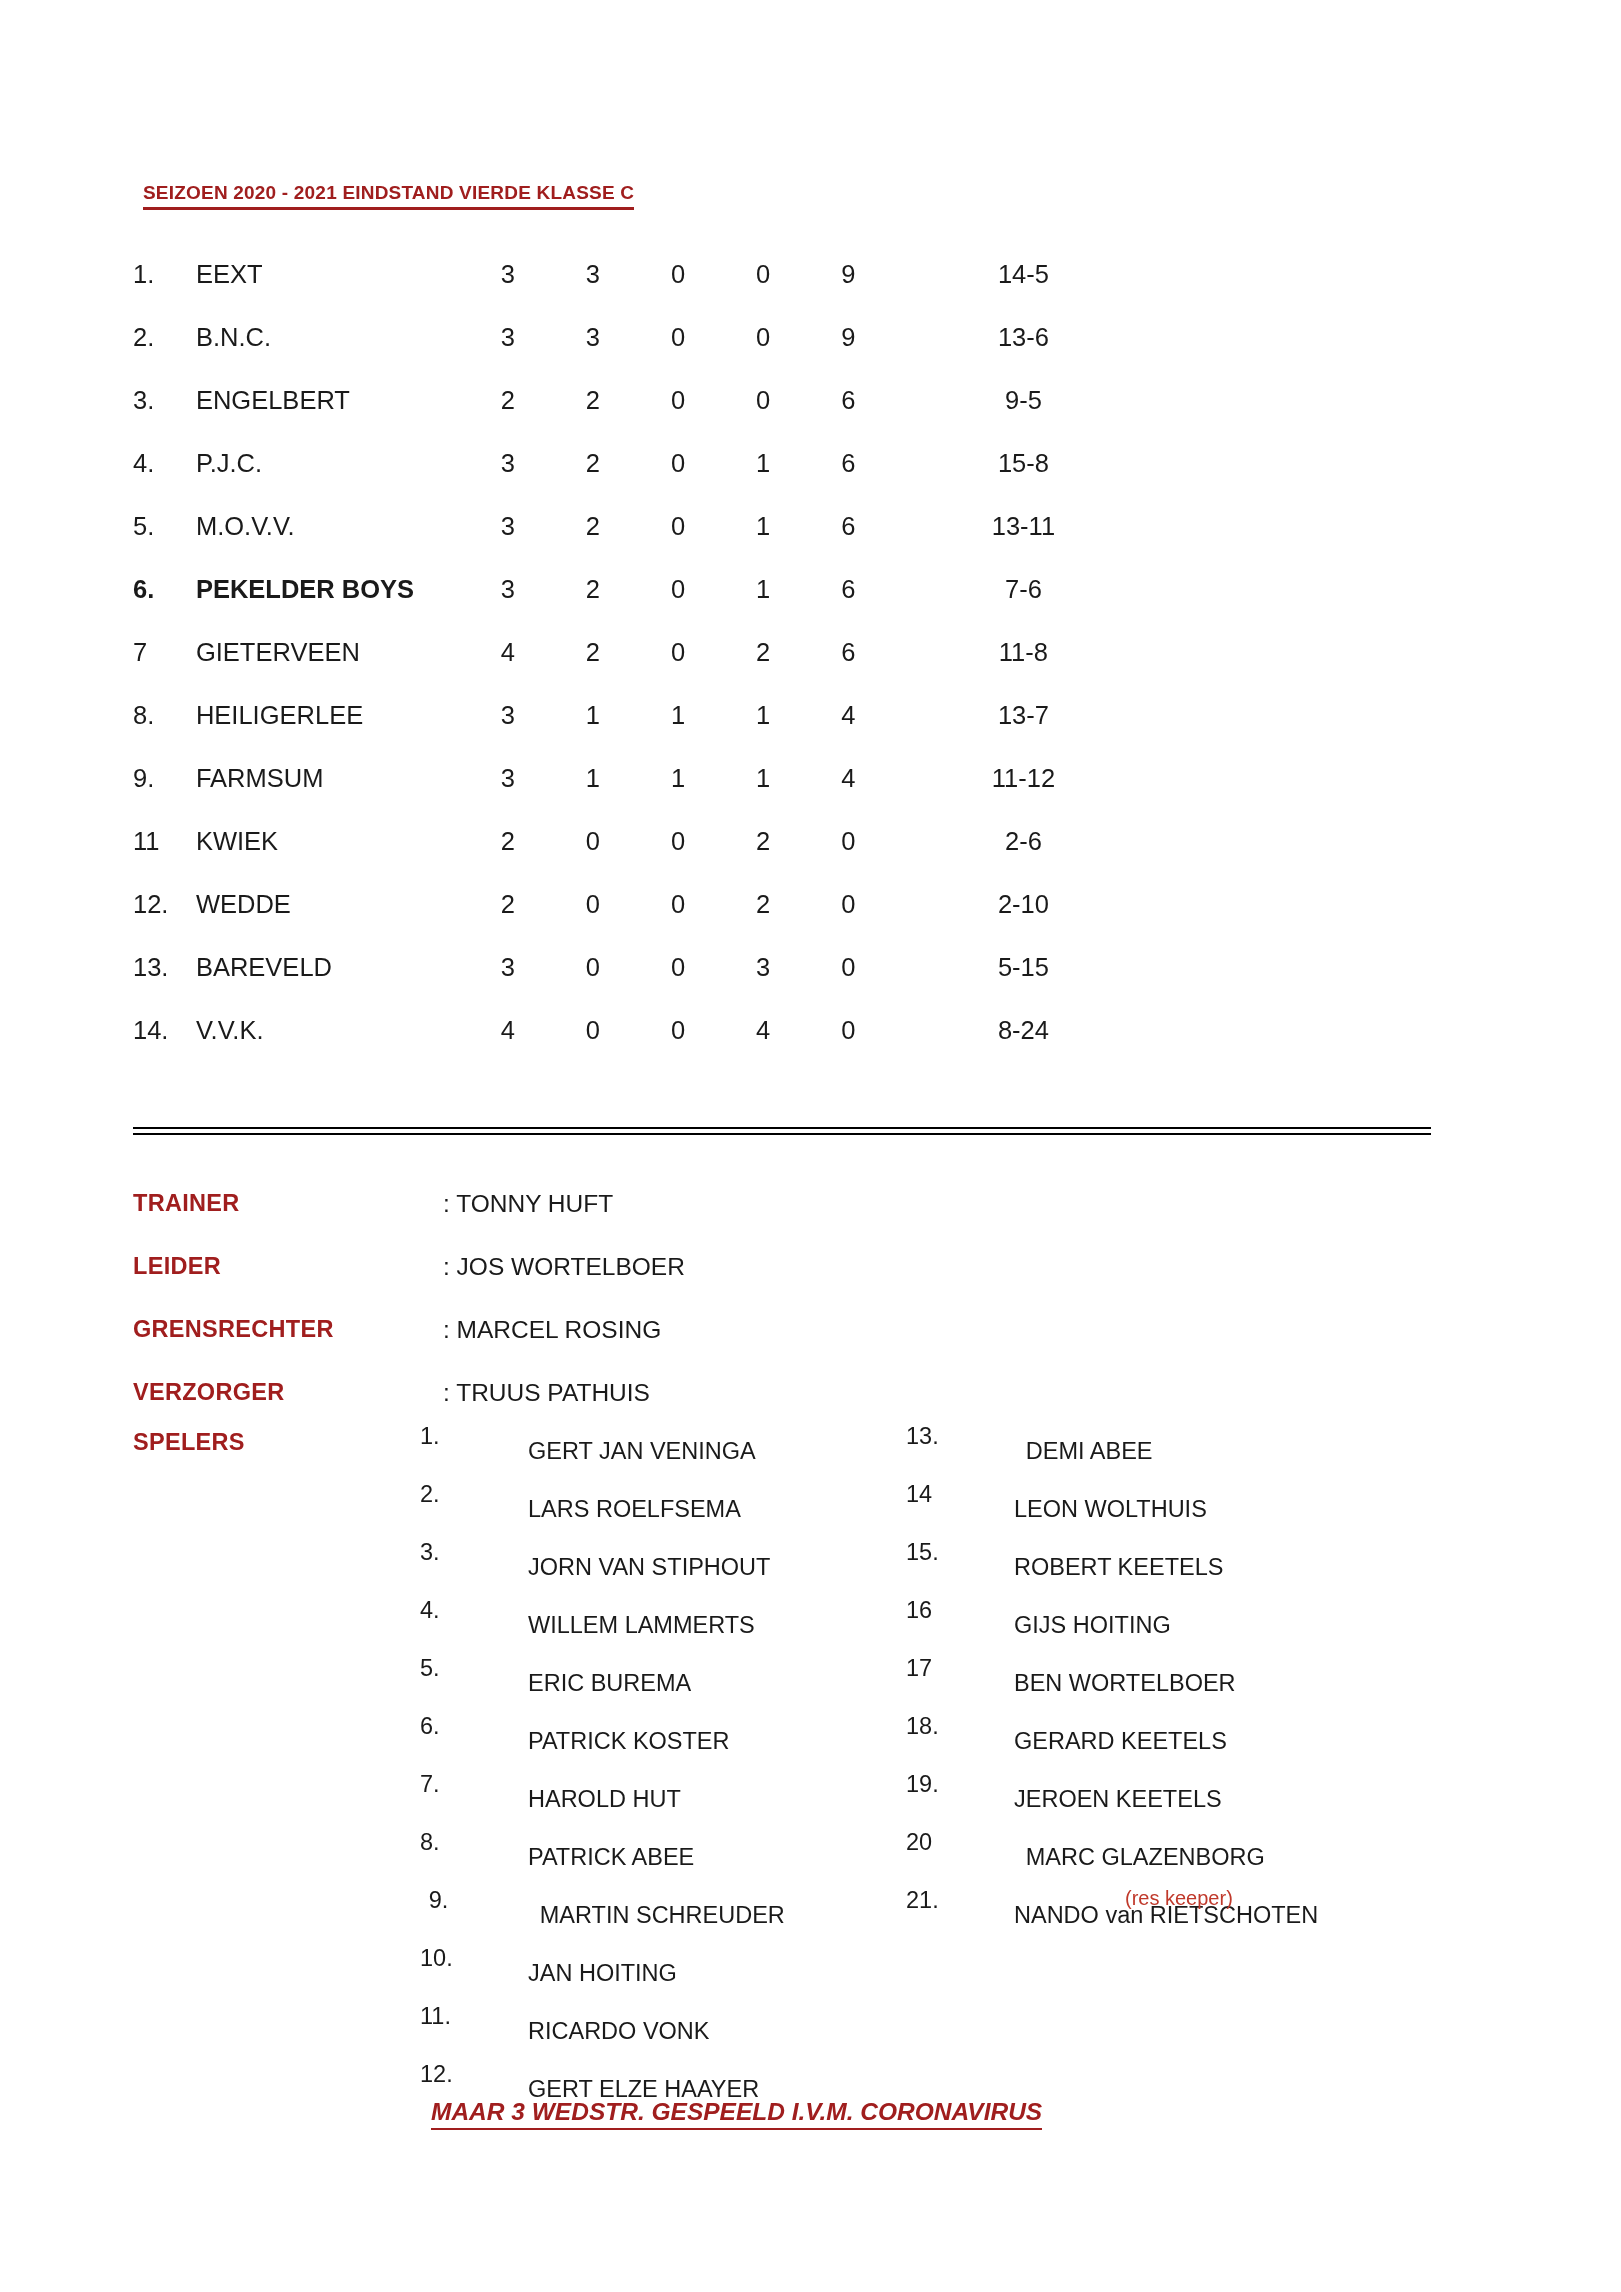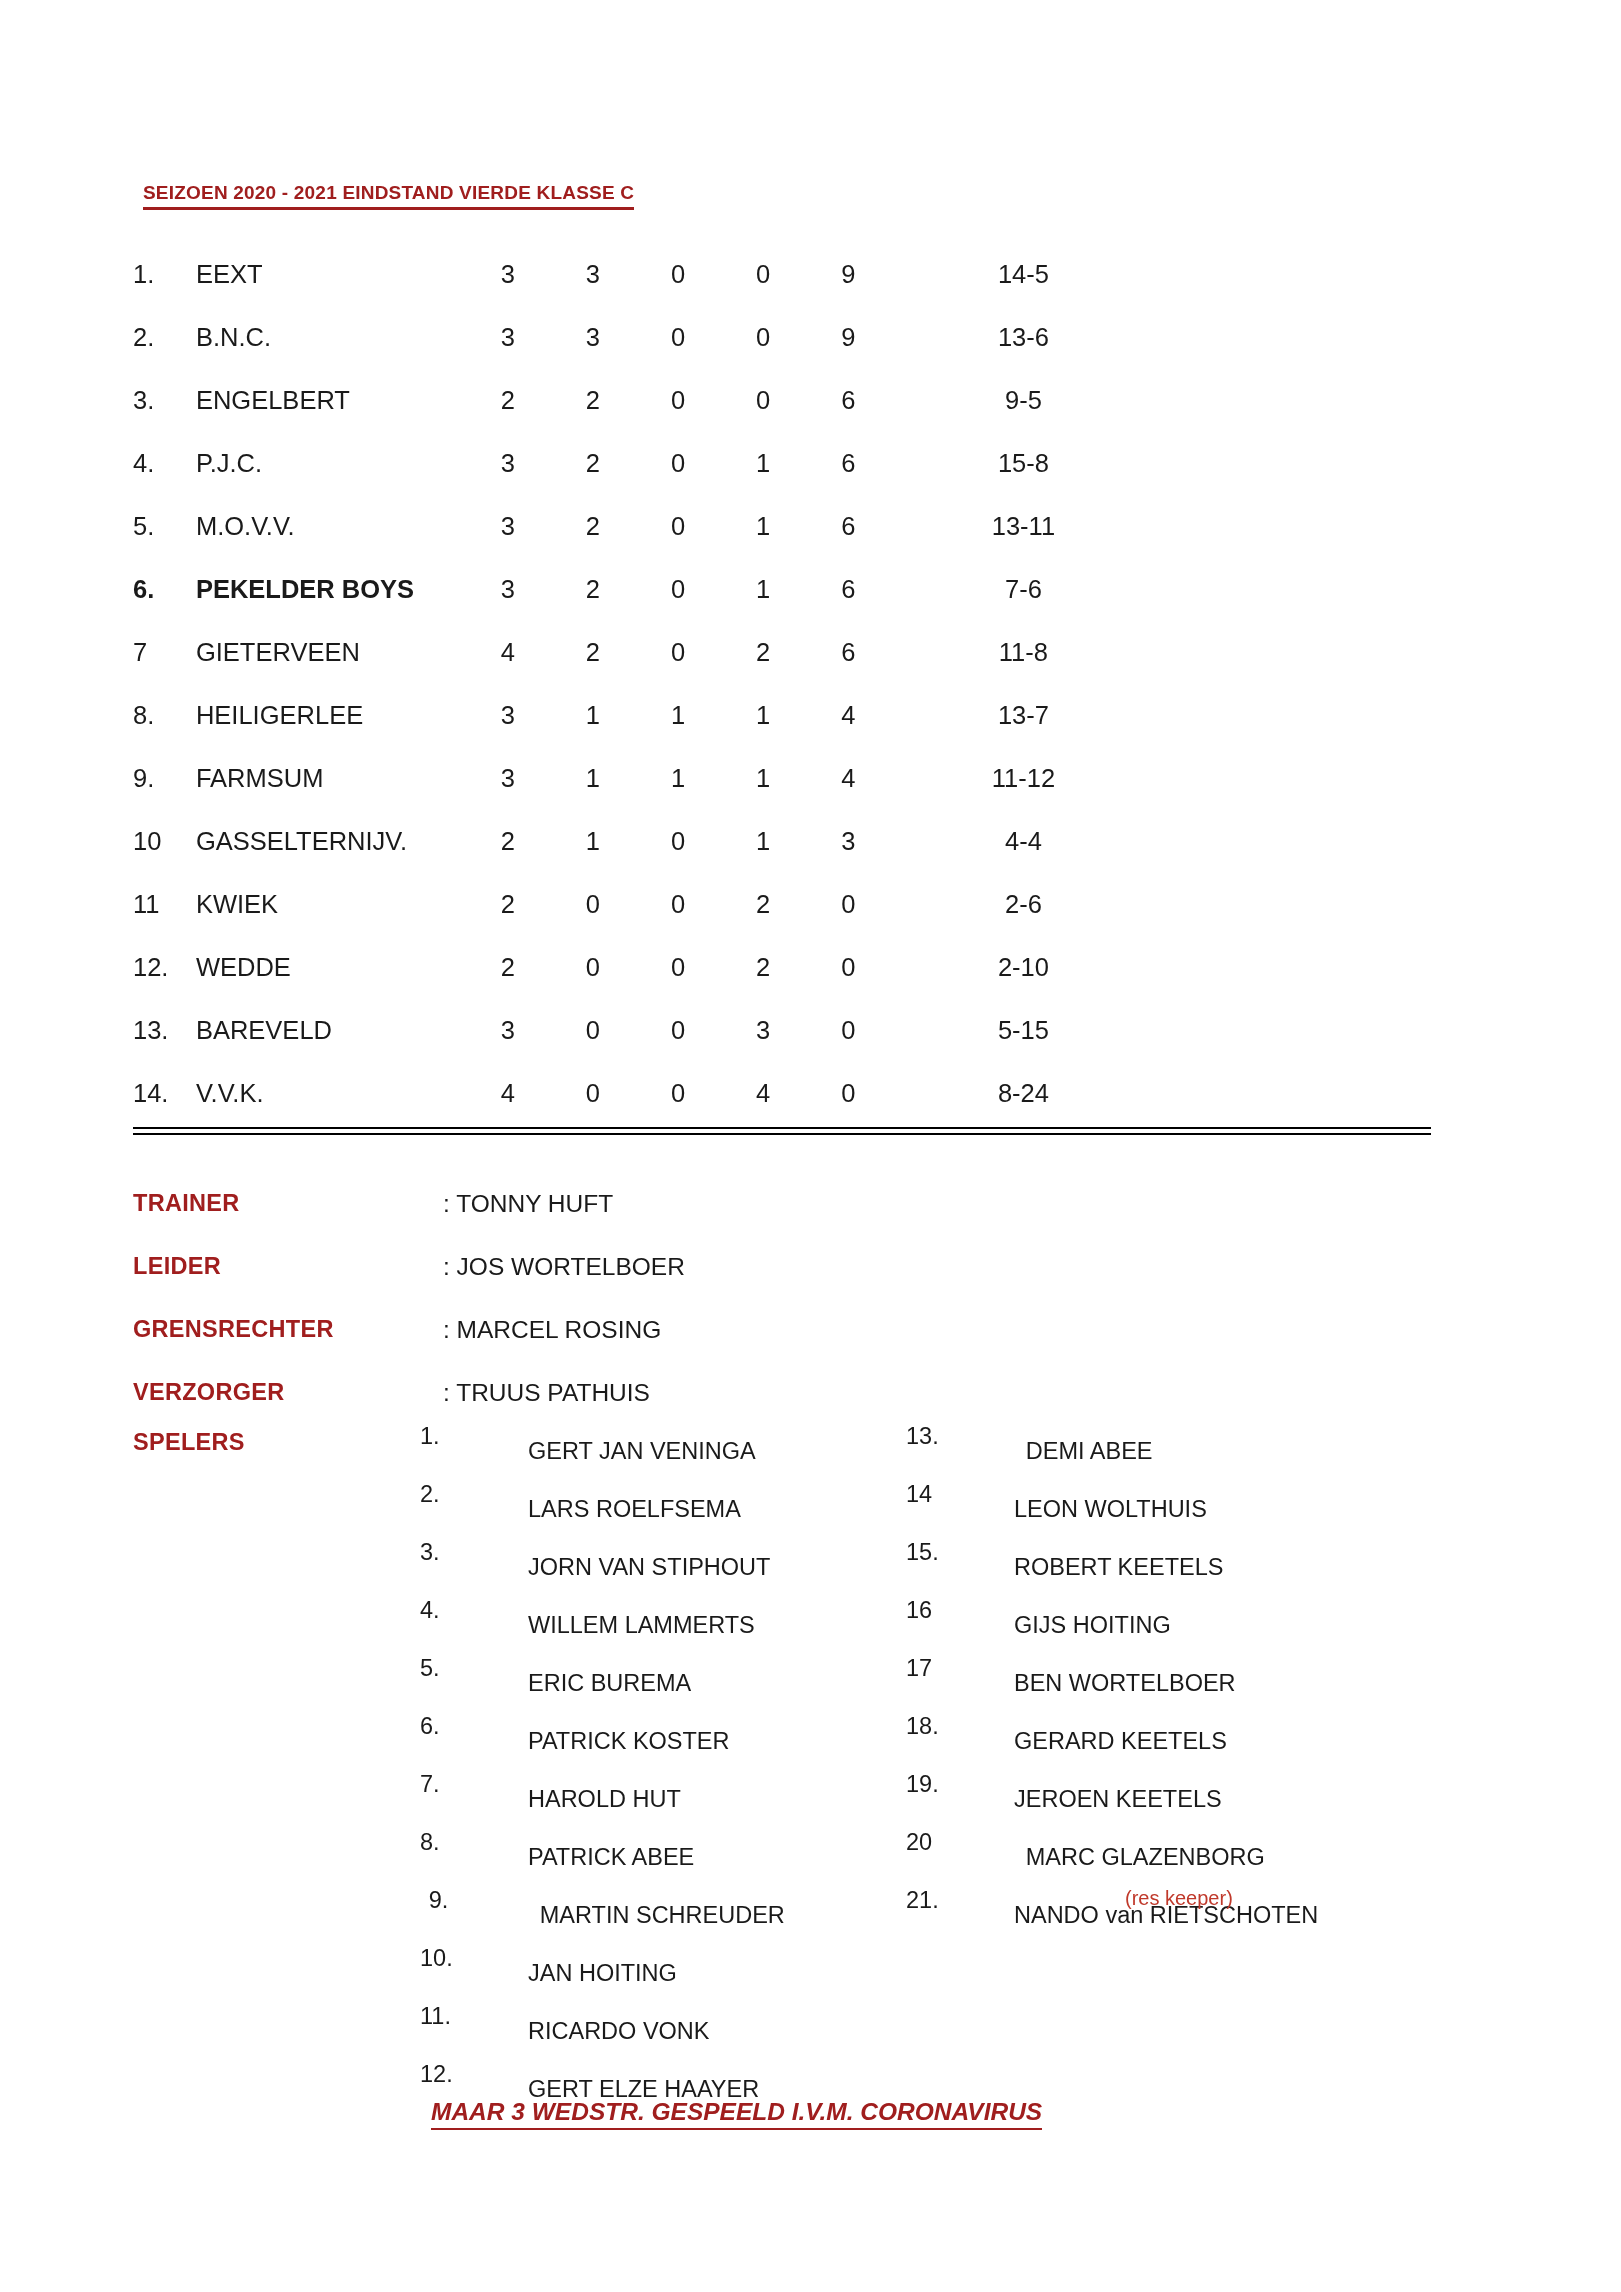--- a/index.html
+++ b/index.html
@@ -254,30 +254,20 @@
           <td class="c-rank">9.</td>
           <td class="c-team">FARMSUM</td>
           <td class="c-num">3</td>
           <td class="c-num">1</td>
           <td class="c-num">1</td>
           <td class="c-num">1</td>
           <td class="c-num">4</td>
           <td class="c-gd">11-12</td>
         </tr>
         <tr>
-          <td class="c-rank">10</td>
-          <td class="c-team">GASSELTERNIJV.</td>
-          <td class="c-num">2</td>
-          <td class="c-num">1</td>
-          <td class="c-num">0</td>
-          <td class="c-num">1</td>
-          <td class="c-num">3</td>
-          <td class="c-gd">4-4</td>
-        </tr>
-        <tr>
           <td class="c-rank">11</td>
           <td class="c-team">KWIEK</td>
           <td class="c-num">2</td>
           <td class="c-num">0</td>
           <td class="c-num">0</td>
           <td class="c-num">2</td>
           <td class="c-num">0</td>
           <td class="c-gd">2-6</td>
         </tr>
         <tr>

